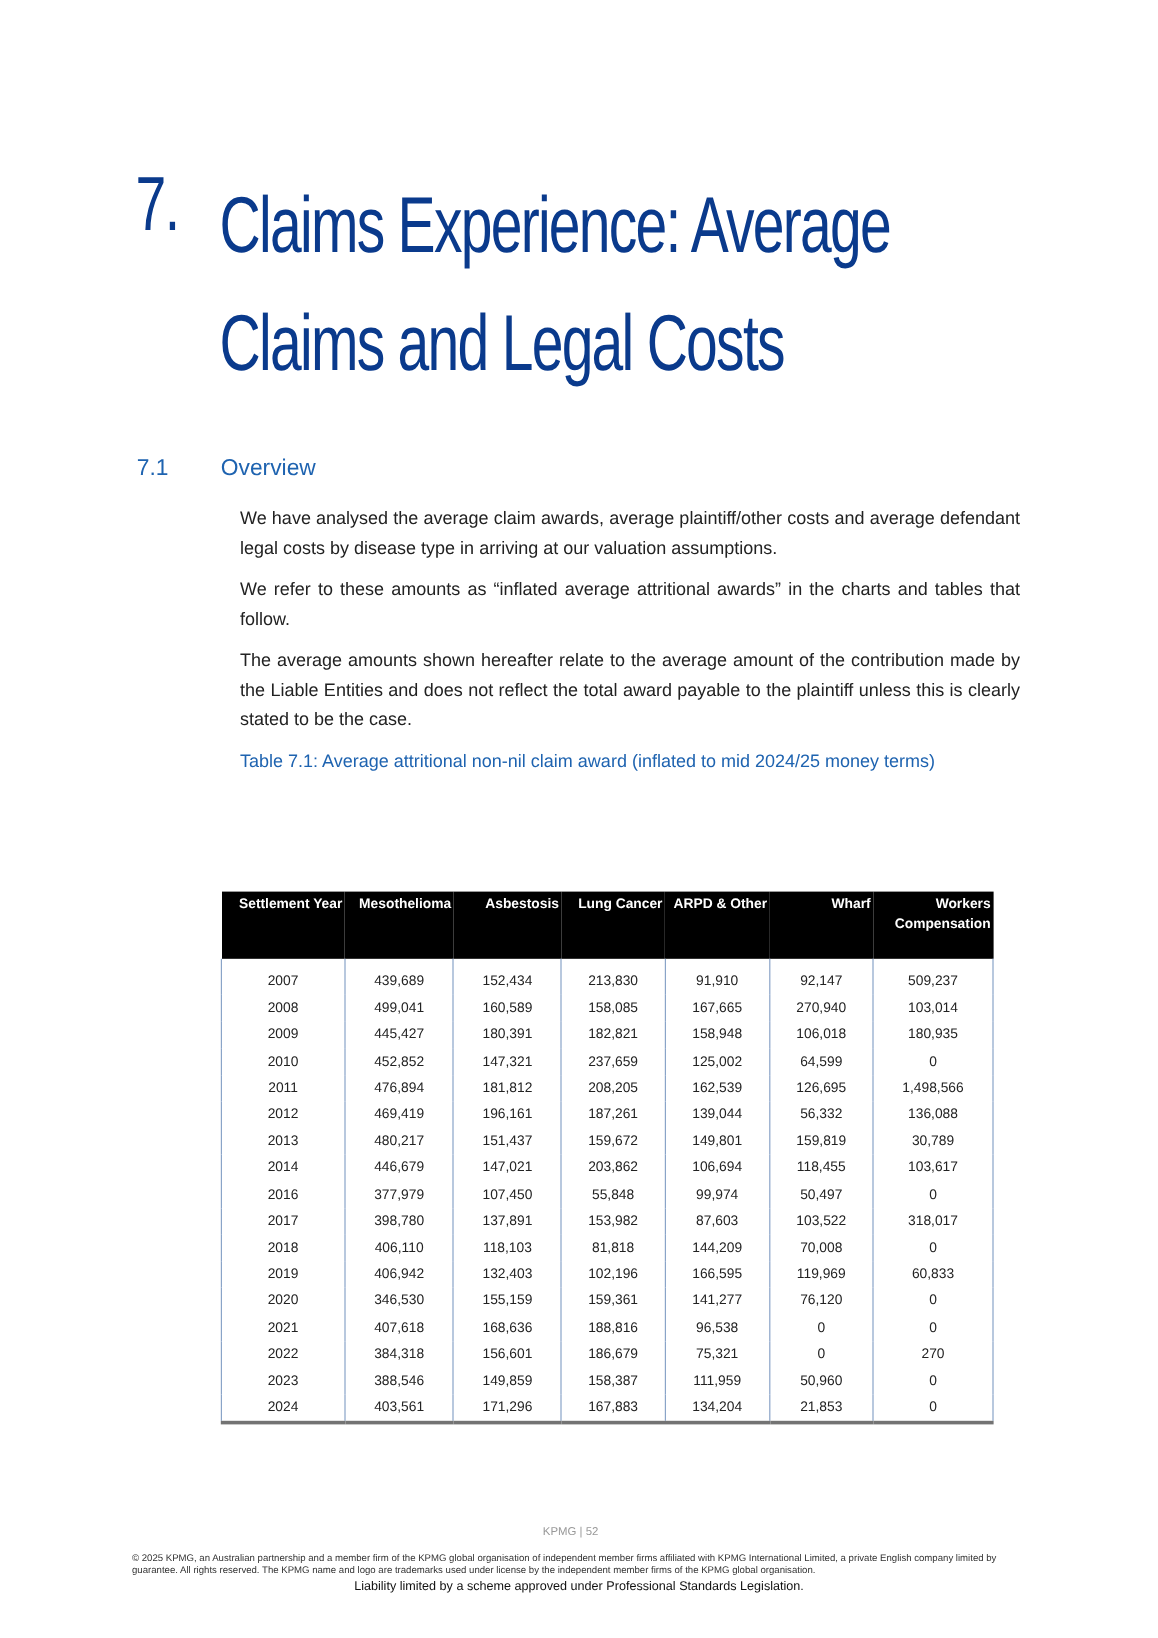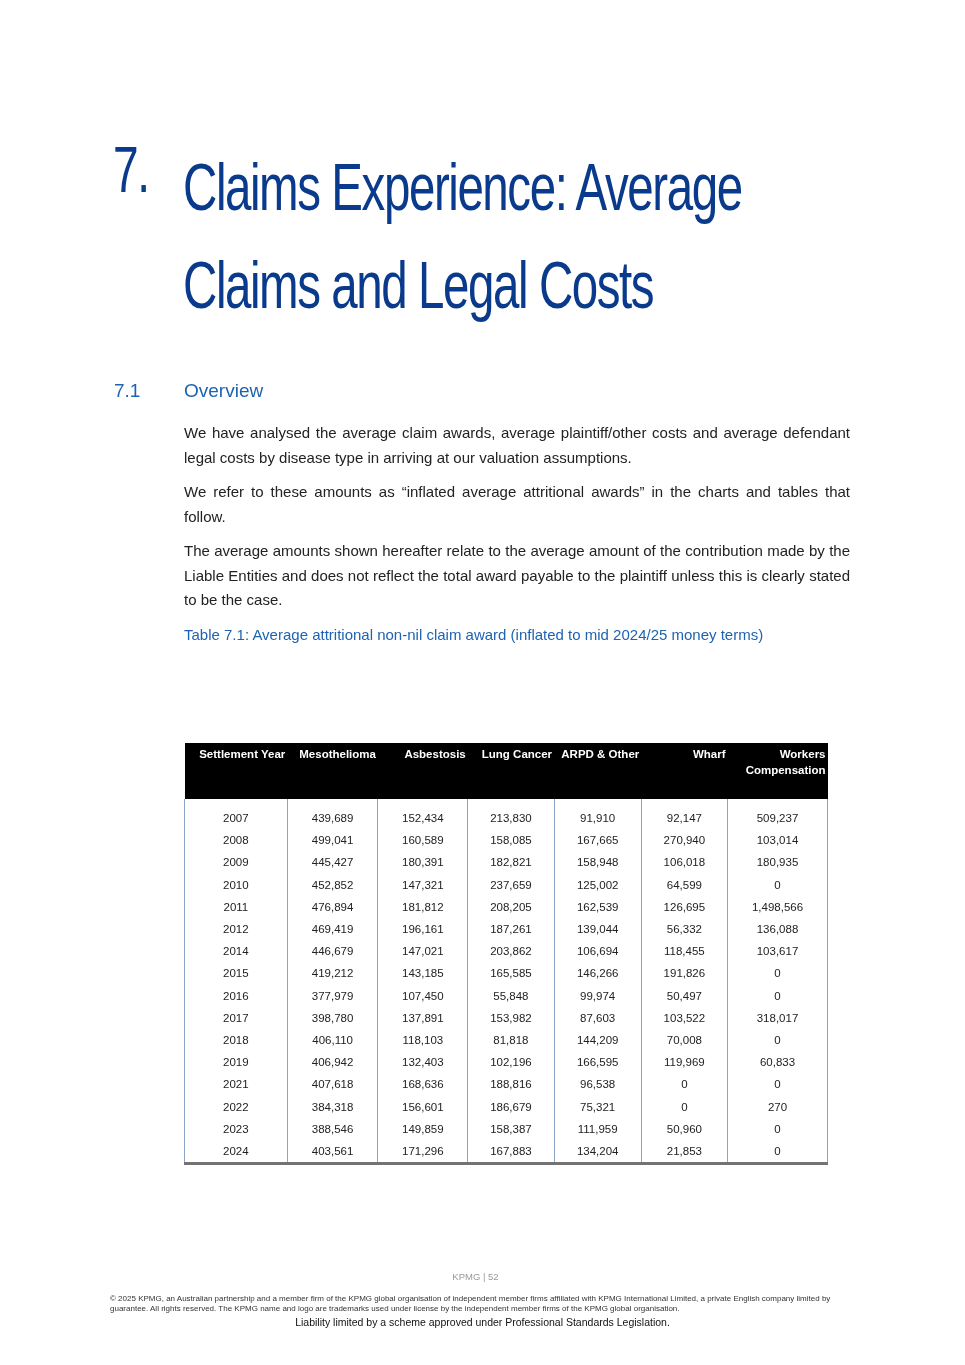--- a/index.html
+++ b/index.html
@@ -3,21 +3,21 @@
 <meta charset="utf-8">
 <style>
   html, body { margin: 0; padding: 0; background: #ffffff; }
   body { width: 965px; height: 1365px; position: relative; overflow: hidden; font-family: "Liberation Sans", sans-serif; color: #222; }
   .chapter-num { position: absolute; left: 113px; top: 138px; font-family: "Liberation Sans Narrow", "Liberation Sans", sans-serif; font-size: 64px; color: #0a3a8c; letter-spacing: -2px; transform: scaleX(0.72); transform-origin: left top; line-height: 1; font-weight: 300; }
   .chapter-title { position: absolute; left: 183px; top: 138px; width: 780px; font-family: "Liberation Sans", sans-serif; font-size: 66px; color: #0a3a8c; line-height: 98px; letter-spacing: -2px; transform: scaleX(0.72); transform-origin: left top; white-space: nowrap; }
   .chapter-title div { height: 98px; }
   .section-num { position: absolute; left: 114px; top: 380px; font-size: 19px; color: #1e63b0; }
   .section-title { position: absolute; left: 184px; top: 380px; font-size: 19px; color: #1e63b0; }
   .body { position: absolute; left: 184px; top: 421px; width: 666px; font-size: 15px; line-height: 24.5px; color: #222; }
-  .body p { margin: 0 0 10px 0; text-align: justify; }
+  .body p { margin: 0 0 10px 16px; text-align: justify; }
   .caption { color: #1e63b0; margin-top: 2px; text-align: left !important; }
   table.data { position: absolute; left: 184px; top: 743px; width: 644px; border-collapse: collapse; font-size: 11.5px; }
   table.data th { background: #000000; color: #fff; font-weight: bold; text-align: right; vertical-align: top; padding: 3px 2px 0 2px; height: 53px; font-size: 11.5px; line-height: 16px; }
   table.data td { text-align: center; height: 22.2px; padding: 0; border-left: 1px solid #8aa4c8; border-right: 1px solid #8aa4c8; }
   table.data tr.first td { padding-top: 8px; margin-top: 48px; }
   table.data tr.last td { border-bottom: 3px solid #737373; }
   .footer-page { position: absolute; left: 0; width: 951px; top: 1271px; text-align: center; font-size: 9.5px; color: #999; }
   .footer-legal { position: absolute; left: 110px; width: 745px; top: 1294px; text-align: left; font-size: 8px; color: #333; line-height: 10px; }
   .footer-liab { position: absolute; left: 0; width: 965px; top: 1316px; text-align: center; font-size: 10.5px; color: #111; }
 </style>
@@ -101,38 +101,38 @@
       <tr>
         <td>2012</td>
         <td>469,419</td>
         <td>196,161</td>
         <td>187,261</td>
         <td>139,044</td>
         <td>56,332</td>
         <td>136,088</td>
       </tr>
       <tr>
+        <td>2013</td>
+        <td>480,217</td>
+        <td>151,437</td>
+        <td>159,672</td>
+        <td>149,801</td>
+        <td>159,819</td>
+        <td>30,789</td>
+      </tr>
+      <tr>
         <td>2014</td>
         <td>446,679</td>
         <td>147,021</td>
         <td>203,862</td>
         <td>106,694</td>
         <td>118,455</td>
         <td>103,617</td>
       </tr>
       <tr>
-        <td>2015</td>
-        <td>419,212</td>
-        <td>143,185</td>
-        <td>165,585</td>
-        <td>146,266</td>
-        <td>191,826</td>
-        <td>0</td>
-      </tr>
-      <tr>
         <td>2016</td>
         <td>377,979</td>
         <td>107,450</td>
         <td>55,848</td>
         <td>99,974</td>
         <td>50,497</td>
         <td>0</td>
       </tr>
       <tr>
         <td>2017</td>
@@ -155,20 +155,29 @@
       <tr>
         <td>2019</td>
         <td>406,942</td>
         <td>132,403</td>
         <td>102,196</td>
         <td>166,595</td>
         <td>119,969</td>
         <td>60,833</td>
       </tr>
       <tr>
+        <td>2020</td>
+        <td>346,530</td>
+        <td>155,159</td>
+        <td>159,361</td>
+        <td>141,277</td>
+        <td>76,120</td>
+        <td>0</td>
+      </tr>
+      <tr>
         <td>2021</td>
         <td>407,618</td>
         <td>168,636</td>
         <td>188,816</td>
         <td>96,538</td>
         <td>0</td>
         <td>0</td>
       </tr>
       <tr>
         <td>2022</td>

